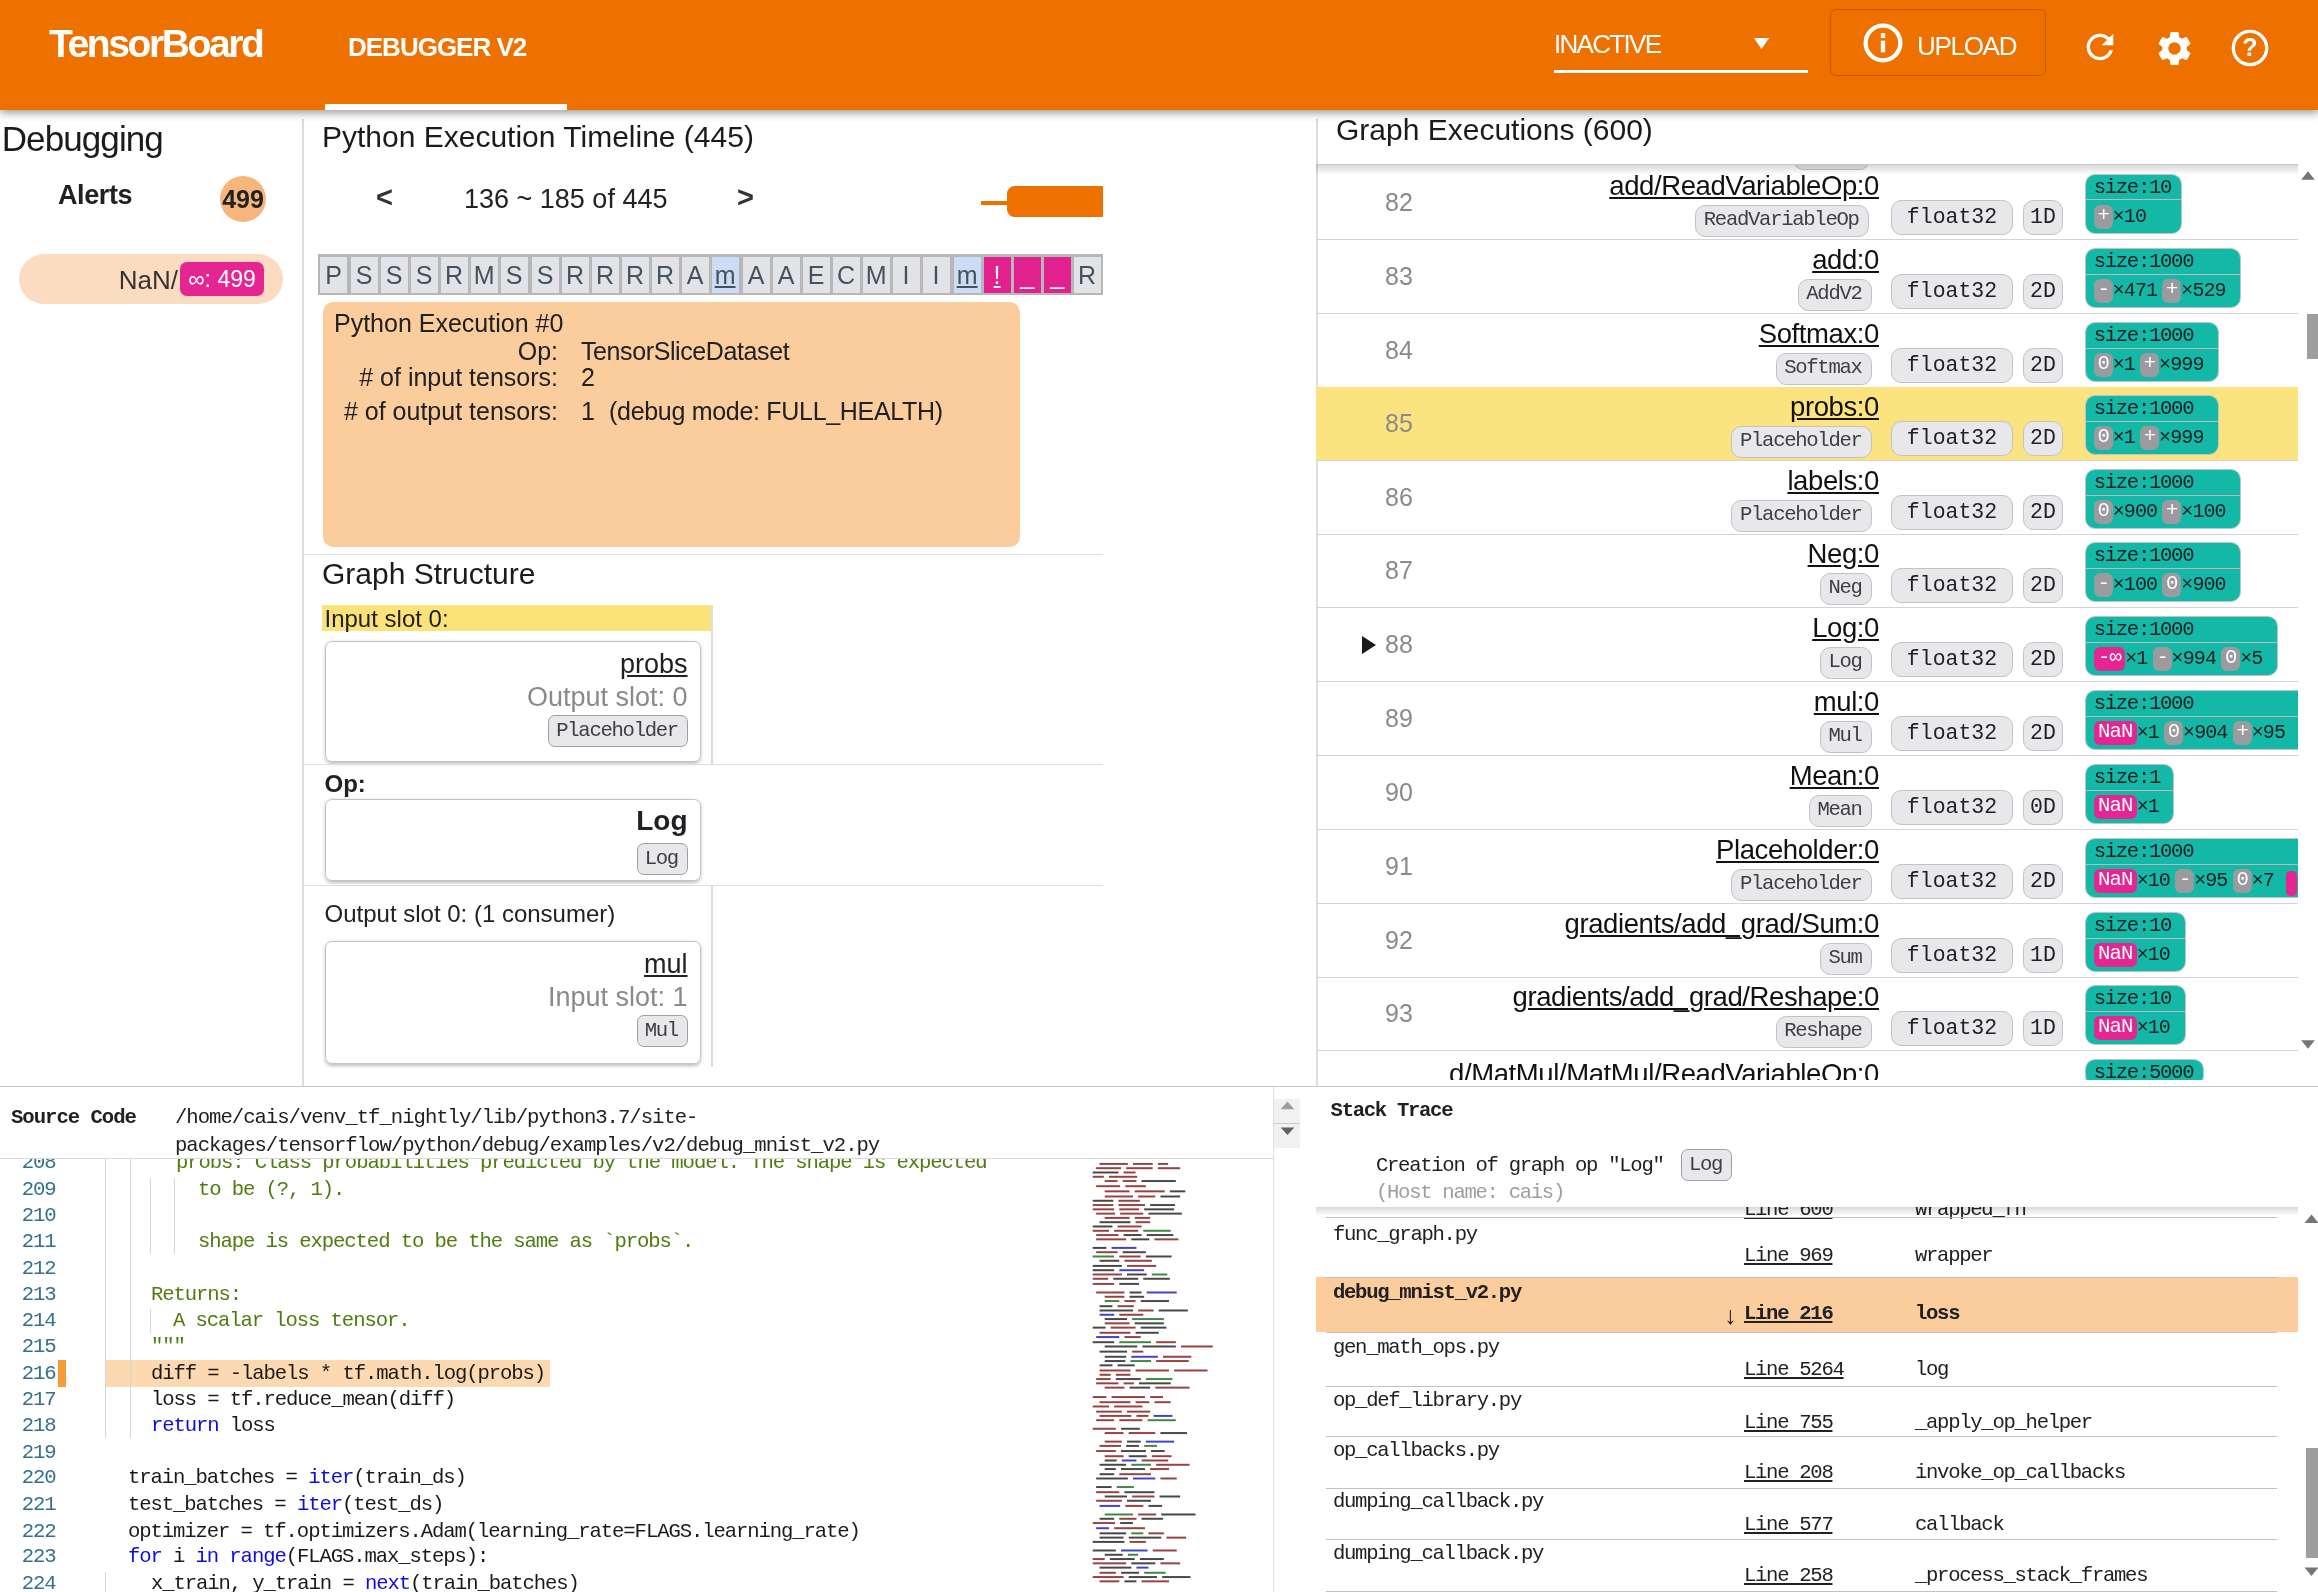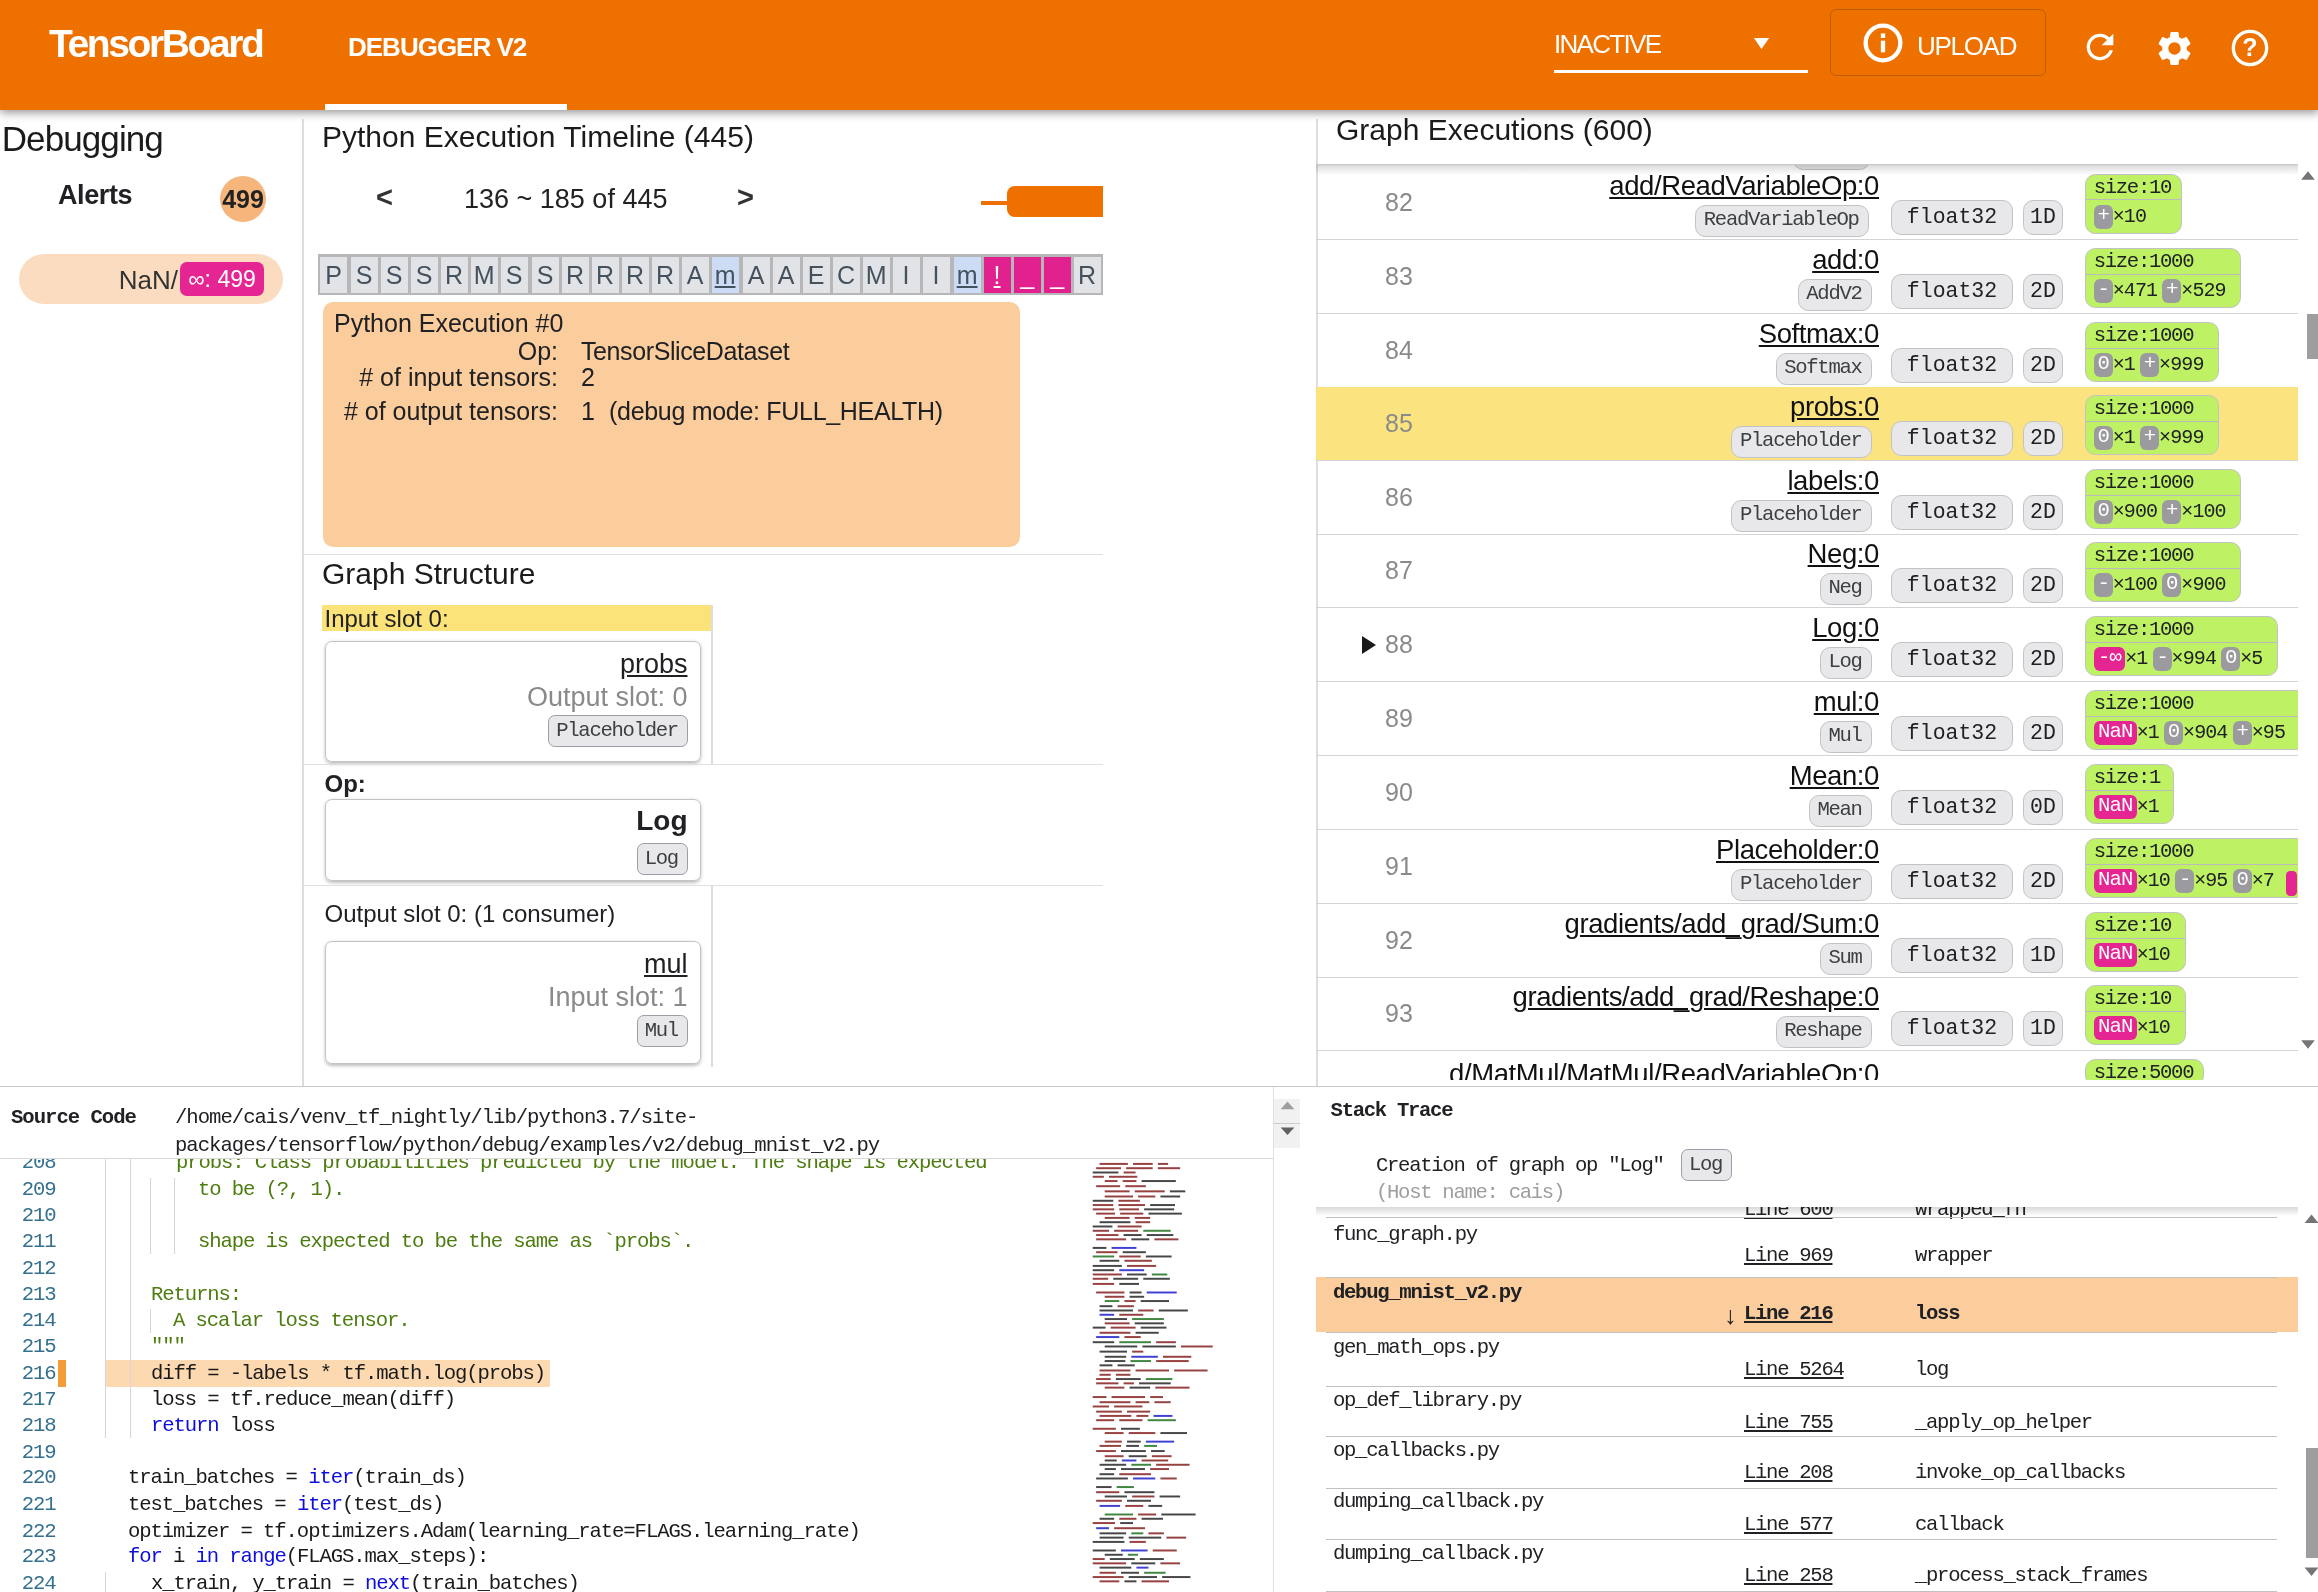--- a/index.html
+++ b/index.html
@@ -34,21 +34,21 @@
   
   .gx-num { position:absolute; left:69px; color:#8a8a8a; font-size:25px; }
   .gx-link { position:absolute; right:419px; font-size:27.5px; letter-spacing:-0.4px; color:#111; text-decoration:underline; white-space:nowrap; }
   .gx-chip { position:absolute; font-family:"Liberation Mono", monospace; font-size:20.6px; letter-spacing:-1.3px; color:#3c4043;
              background:#e8e8eb; border:1.7px solid #c2c2c6; border-radius:10.3px; line-height:22px;
              padding:3.4px 9.4px 4.3px 7.7px; white-space:nowrap; }
   .gx-dt  { position:absolute; font-family:"Liberation Mono", monospace; font-size:21.5px; color:#202124;
              background:#e8e8eb; border:1.7px solid #c2c2c6; border-radius:10.3px; line-height:32px;
              text-align:center; white-space:nowrap; height:35px; }
   .gx-sizechip { position:absolute; font-family:"Liberation Mono", monospace; font-size:20.6px; letter-spacing:-1.3px; color:#202124;
-             background:#bef264; border:1.7px solid #c2c2c6; border-radius:10.3px; line-height:16.3px; padding:5.2px 9.4px 4.3px 7.7px; white-space:nowrap; }
+             background:#14b8a6; border:1.7px solid #c2c2c6; border-radius:10.3px; line-height:16.3px; padding:5.2px 9.4px 4.3px 7.7px; white-space:nowrap; }
   .sub { display:inline-block; min-width:19px; height:24px; border-radius:6px; background:#9b9b9f;
          color:#fff; text-align:center; line-height:22px; font-size:20.6px; letter-spacing:-0.9px;
          font-family:"Liberation Mono", monospace; flex:none; }
   .sub.pink { background:#e52592; }
   .szline { display:block; border-top:0.9px solid #bbbbbf; margin:3.4px -9.4px 4.3px -7.7px; }
   .szrow { display:flex; align-items:center; height:24px; }
   .szv { font-size:20px; letter-spacing:-0.9px; margin-right:5.2px; }
 
   
   .st-file { position:absolute; left:17px; font-family:"Liberation Mono", monospace; font-size:20.6px; letter-spacing:-1.3px; color:#202124; }

